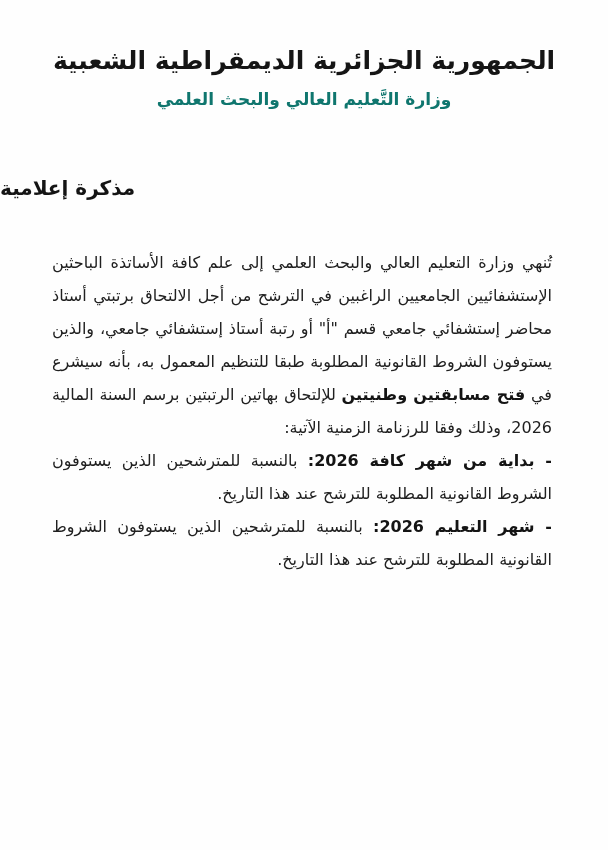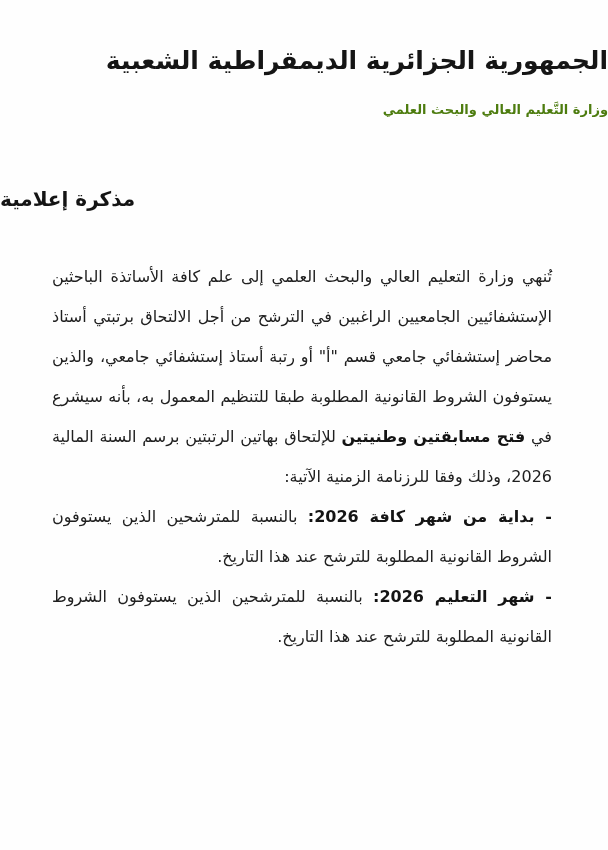--- a/index.html
+++ b/index.html
@@ -12,49 +12,49 @@
     width: 608px;
     height: 850px;
     background: #fefefe;
     direction: rtl;
     font-family: "DejaVu Sans", sans-serif;
     color: #1d1d1d;
     overflow: hidden;
     box-sizing: border-box;
   }
   .header {
-    text-align: right;
+    text-align: center;
     padding-top: 38px;
   }
   .republic {
     font-size: 25px;
     font-weight: bold;
     line-height: 46px;
     color: #151515;
   }
   .ministry {
-    font-size: 13px;
+    font-size: 17px;
     font-weight: bold;
     line-height: 26px;
-    margin-top: 13px;
-    color: #4d7c0f;
+    margin-top: 2px;
+    color: #0f766e;
   }
   .memo-title {
     text-align: left;
     font-size: 20px;
     font-weight: bold;
     margin-top: 62px;
     line-height: 28px;
     color: #141414;
   }
   .content {
     margin-top: 44px;
     padding: 0 56px 0 52px;
     font-size: 16px;
-    line-height: 40px;
+    line-height: 33px;
     text-align: justify;
     text-align-last: right;
     color: #202020;
   }
   .para {
     margin: 0 0 0 0;
   }
   .b {
     font-weight: bold;
     color: #141414;

